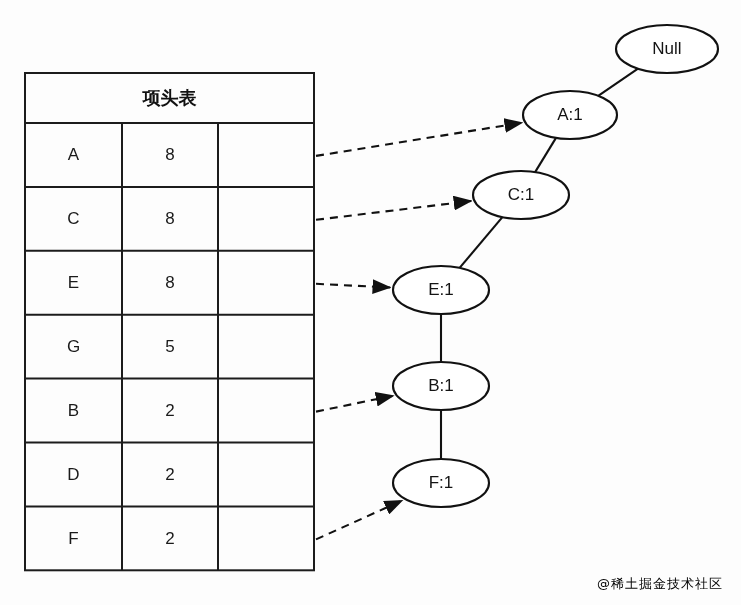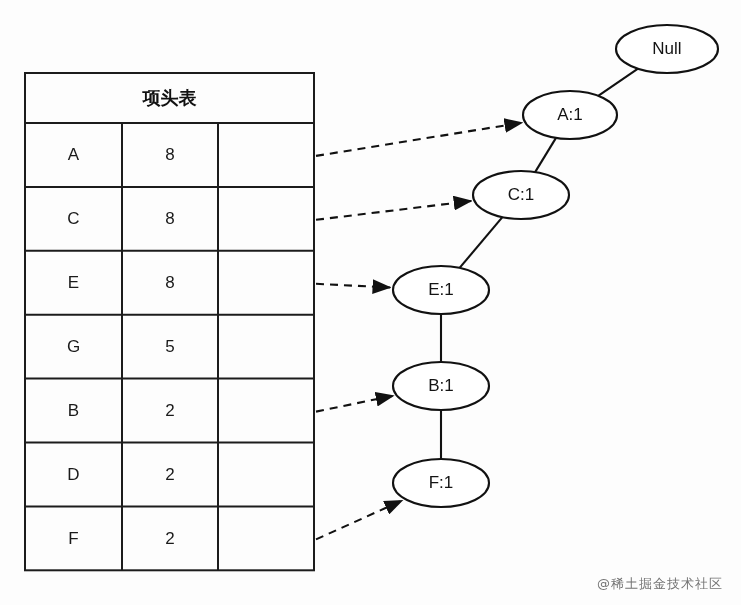--- a/index.html
+++ b/index.html
@@ -68,21 +68,21 @@
     stroke-width: 2.1;
     fill: none;
     stroke-dasharray: 8 6;
   }
   .watermark {
     position: absolute;
     right: 18px;
     bottom: 12px;
     font-family: "DejaVu Sans", "Liberation Sans", sans-serif;
     font-size: 13px;
-    color: #737373;
+    color: #000000;
     letter-spacing: 1px;
     user-select: none;
     white-space: nowrap;
   }
 </style>
 </head>
 <body>
 
 <div id="diagram-root">
 

